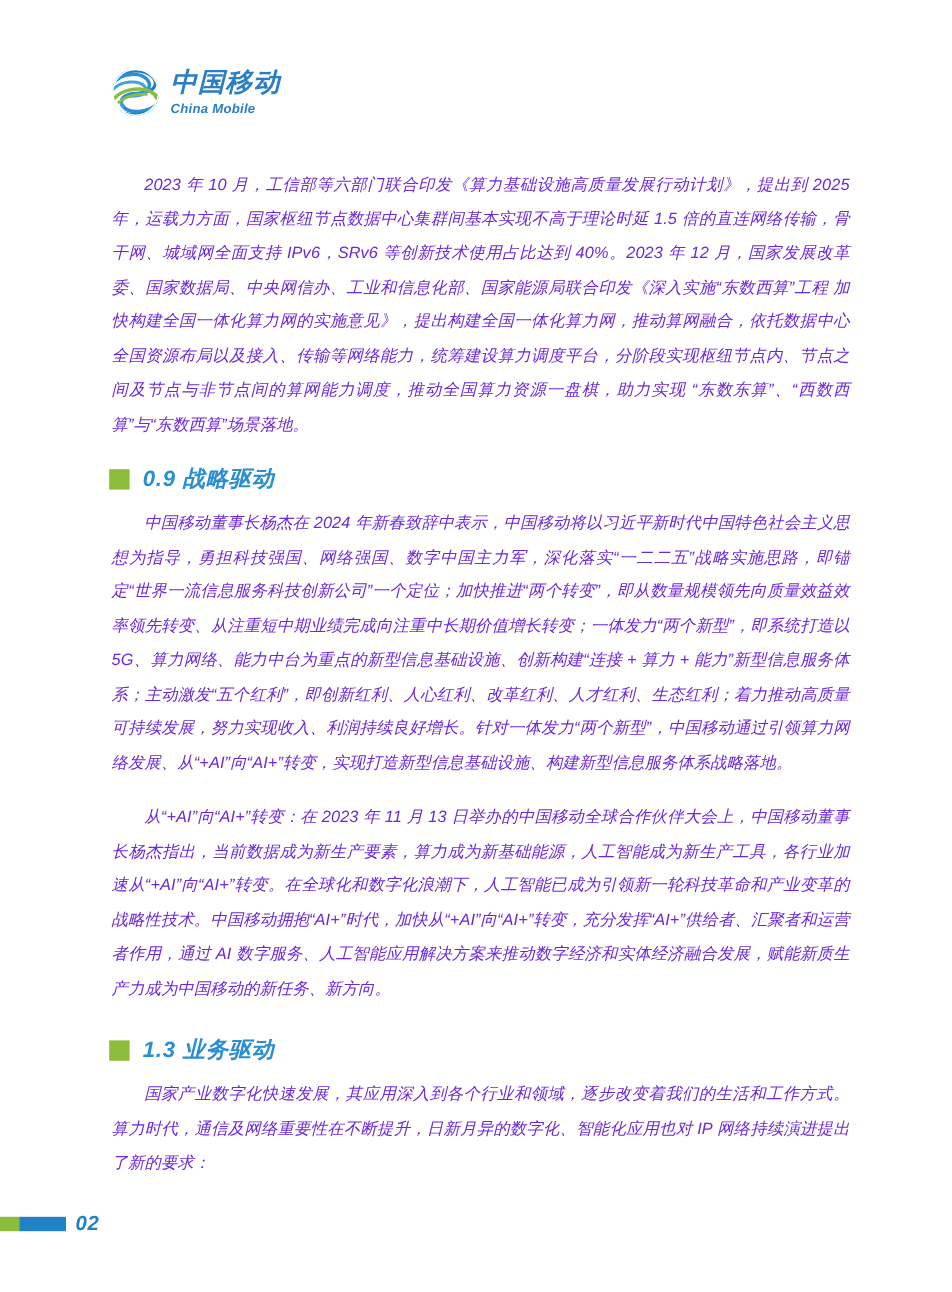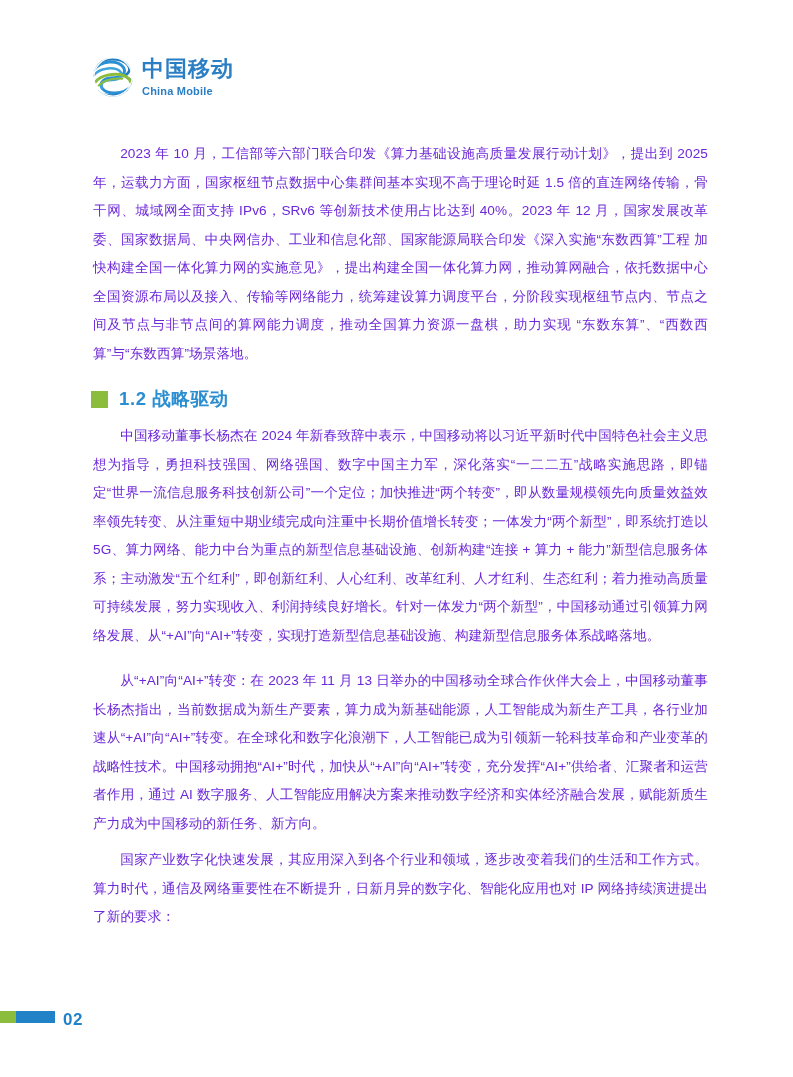--- a/index.html
+++ b/index.html
@@ -14,20 +14,21 @@
     position: relative;
     overflow: hidden;
   }
 
   .page {
     position: absolute;
     inset: 0;
     width: 793px;
     height: 968px;
     background: #ffffff;
+    font-style: italic;
   }
 
   
   .header {
     position: absolute;
     left: 92px;
     top: 55px;
     display: flex;
     align-items: center;
     gap: 8px;
@@ -109,21 +110,21 @@
   }
   .heading-1-2 { margin-top: 20px; }
   .heading-1-3 { margin-top: 26px; }
 
   
   .footer {
     position: absolute;
     left: 0;
     top: 1011px;
     display: flex;
-    align-items: flex-start;
+    align-items: center;
   }
   .footer .bar-green {
     width: 16px;
     height: 12px;
     background: #8cbc3c;
   }
   .footer .bar-blue {
     width: 39px;
     height: 12px;
     background: #2182c8;
@@ -182,28 +183,32 @@
       <span class="logo-en">China Mobile</span>
     </span>
   </div>
 
   <div class="content">
 
     <p class="para">2023 年 10 月，工信部等六部门联合印发《算力基础设施高质量发展行动计划》，提出到 2025 年，运载力方面，国家枢纽节点数据中心集群间基本实现不高于理论时延 1.5 倍的直连网络传输，骨干网、城域网全面支持 IPv6，SRv6 等创新技术使用占比达到 40%。2023 年 12 月，国家发展改革委、国家数据局、中央网信办、工业和信息化部、国家能源局联合印发《深入实施“东数西算”工程 加快构建全国一体化算力网的实施意见》，提出构建全国一体化算力网，推动算网融合，依托数据中心全国资源布局以及接入、传输等网络能力，统筹建设算力调度平台，分阶段实现枢纽节点内、节点之间及节点与非节点间的算网能力调度，推动全国算力资源一盘棋，助力实现 “东数东算”、“西数西算”与“东数西算”场景落地。</p>
 
     <div class="heading heading-1-2">
       <span class="bullet"></span>
-      <span class="htext">1.2 战略驱动</span>
+      <span class="htext">0.9 战略驱动</span>
     </div>
 
     <p class="para">中国移动董事长杨杰在 2024 年新春致辞中表示，中国移动将以习近平新时代中国特色社会主义思想为指导，勇担科技强国、网络强国、数字中国主力军，深化落实“一二二五”战略实施思路，即锚定“世界一流信息服务科技创新公司”一个定位；加快推进“两个转变”，即从数量规模领先向质量效益效率领先转变、从注重短中期业绩完成向注重中长期价值增长转变；一体发力“两个新型”，即系统打造以 5G、算力网络、能力中台为重点的新型信息基础设施、创新构建“连接 + 算力 + 能力”新型信息服务体系；主动激发“五个红利”，即创新红利、人心红利、改革红利、人才红利、生态红利；着力推动高质量可持续发展，努力实现收入、利润持续良好增长。针对一体发力“两个新型”，中国移动通过引领算力网络发展、从“+AI”向“AI+”转变，实现打造新型信息基础设施、构建新型信息服务体系战略落地。</p>
 
 
     <p class="para tight">从“+AI”向“AI+”转变：在 2023 年 11 月 13 日举办的中国移动全球合作伙伴大会上，中国移动董事长杨杰指出，当前数据成为新生产要素，算力成为新基础能源，人工智能成为新生产工具，各行业加速从“+AI”向“AI+”转变。在全球化和数字化浪潮下，人工智能已成为引领新一轮科技革命和产业变革的战略性技术。中国移动拥抱“AI+”时代，加快从“+AI”向“AI+”转变，充分发挥“AI+”供给者、汇聚者和运营者作用，通过 AI 数字服务、人工智能应用解决方案来推动数字经济和实体经济融合发展，赋能新质生产力成为中国移动的新任务、新方向。</p>
 
+    <div class="heading heading-1-3">
+      <span class="bullet"></span>
+      <span class="htext">1.3 业务驱动</span>
+    </div>
 
     <p class="para">国家产业数字化快速发展，其应用深入到各个行业和领域，逐步改变着我们的生活和工作方式。算力时代，通信及网络重要性在不断提升，日新月异的数字化、智能化应用也对 IP 网络持续演进提出了新的要求：</p>
 
   </div>
 
   <div class="footer">
     <span class="bar-green"></span>
     <span class="bar-blue"></span>
     <span class="page-num">02</span>
   </div>

